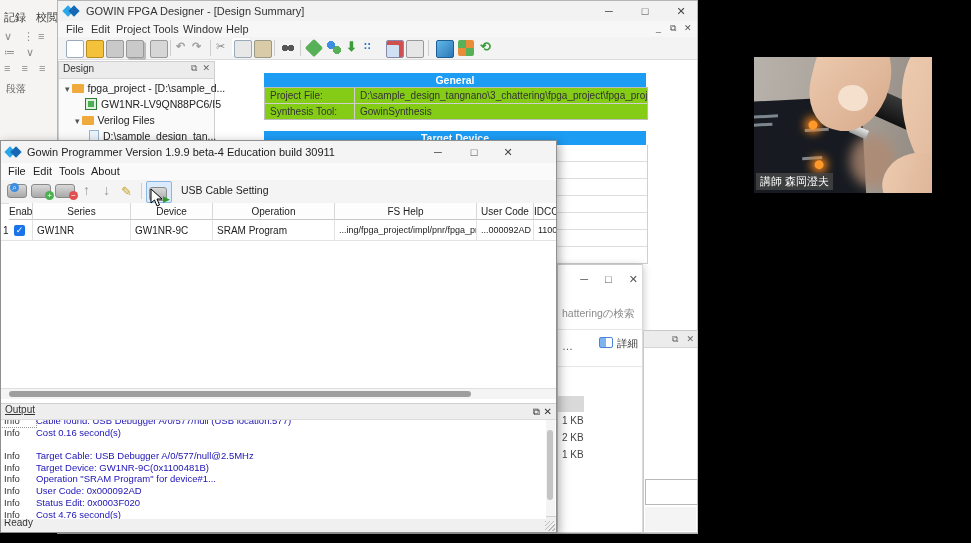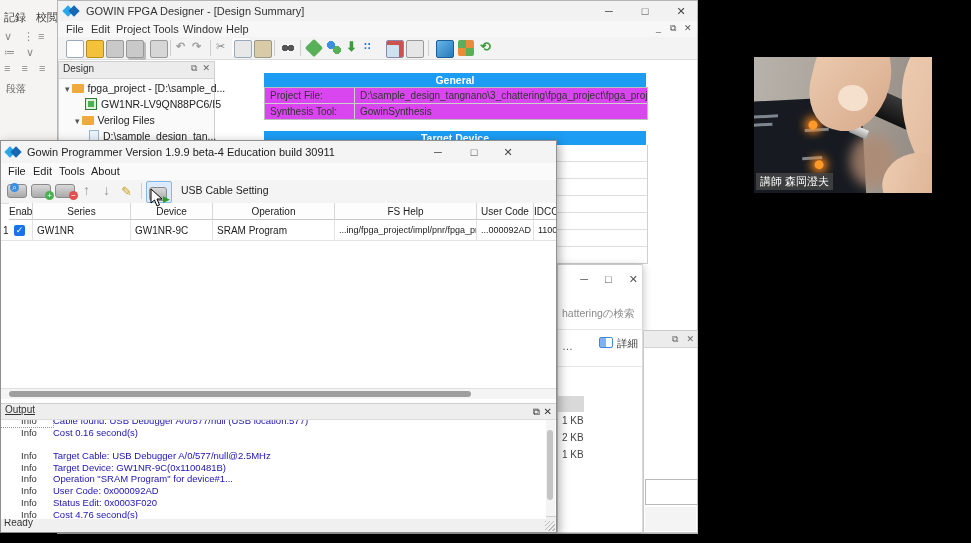--- a/index.html
+++ b/index.html
@@ -31,21 +31,21 @@
   #dpanel{position:absolute;left:0;top:60px;width:155px;height:100px;background:#fafafa;border:1px solid #cfcfcf;}
   #dpanel .hd{height:14px;background:#ececec;border-bottom:1px solid #d5d5d5;font-size:10px;color:#333;padding:1px 4px;}
   #dpanel .hd .ic{float:right;color:#666;font-size:9px;margin-left:5px;}
   .trow{position:absolute;height:15px;white-space:nowrap;font-size:10.5px;color:#222;}
   .caret{color:#555;font-size:9px;margin-right:2px;}
   .fold{display:inline-block;width:12px;height:9px;background:#f0a93c;border-radius:1px;margin-right:4px;vertical-align:-1px;}
   .chip{display:inline-block;width:10px;height:10px;background:#4caf50;border:1px solid #2e7d32;box-shadow:inset 0 0 0 2px #dff0df;margin-right:4px;vertical-align:-2px;}
   .filei{display:inline-block;width:8px;height:10px;background:#eaf2fb;border:1px solid #9ab4d0;margin-right:4px;vertical-align:-2px;}
   
   .blueband{background:#1d9cf4;color:#fff;font-weight:bold;font-size:10.5px;text-align:center;line-height:14px;}
-  .sumtbl{border:1px solid #bdbdbd;background:#d946ef;}
+  .sumtbl{border:1px solid #bdbdbd;background:#84cc16;}
   .srow{display:flex;border-top:1px solid #cfcfcf;height:15px;line-height:15px;font-size:10px;color:#333;}
   .srow .lab{width:90px;border-right:1px solid #cfcfcf;padding-left:5px;box-sizing:border-box;}
   .srow .val{flex:1;padding-left:5px;white-space:nowrap;overflow:hidden;}
   .tdrow{height:16px;border-bottom:1px solid #dedede;}
   
   #prog{left:0;top:140px;width:557px;height:393px;background:#fff;border:1px solid #8f8f8f;
         box-shadow:2px 3px 10px rgba(0,0,0,.35);box-sizing:border-box;}
   #p-title{position:absolute;left:0;top:0;width:100%;height:22px;background:#f4f4f4;border-bottom:1px solid #e2e2e2;}
   #p-title .t{position:absolute;left:26px;top:5px;font-size:11px;color:#222;}
   #p-menu{position:absolute;left:0;top:22px;width:100%;height:17px;background:#fafafa;}
@@ -63,21 +63,21 @@
   
   .hsb{position:absolute;left:0;width:100%;height:10px;background:#f4f4f4;border-top:1px solid #e0e0e0;}
   .hsb .th{position:absolute;left:8px;top:2px;width:462px;height:6px;background:#9e9e9e;border-radius:3px;}
   .vsb{position:absolute;width:10px;background:#f4f4f4;border-left:1px solid #e0e0e0;}
   .vsb .th{position:absolute;left:2px;width:6px;background:#c4c4c4;border-radius:3px;}
   
   #pout-h{position:absolute;left:0;top:262px;width:100%;height:15px;background:#eeeeee;border-top:1px solid #cfcfcf;border-bottom:1px solid #dcdcdc;font-size:10px;color:#333;z-index:3;text-decoration:underline;}
   #pout{position:absolute;left:0;top:277px;width:545px;height:101px;background:#fff;overflow:hidden;z-index:2;}
   .olog{margin-top:-3px;}
   .olog-line{height:11.7px;line-height:11.7px;white-space:pre;font-size:9.5px;}
-  .olvl{display:inline-block;width:32px;color:#333;padding-left:20px;}
+  .olvl{display:inline-block;width:32px;color:#333;padding-left:3px;}
   .omsg{color:#1c12b5;}
   #p-status{position:absolute;left:0;bottom:0;width:100%;height:15px;background:#f0f0f0;border-top:1px solid #d0d0d0;font-size:10px;color:#333;}
   .grip{position:absolute;right:1px;bottom:1px;width:10px;height:10px;
         background:repeating-linear-gradient(135deg,#bbb 0 1px,transparent 1px 3px);}
   .panicon{color:#666;font-size:9px;margin-left:5px;}
   
   #explorer{left:557px;top:264px;width:86px;height:269px;background:#fff;border:1px solid #c9c9c9;border-right:1px solid #dadada;
             box-shadow:0 2px 8px rgba(0,0,0,.25);box-sizing:border-box;}
   #explorer .ctls{position:absolute;right:4px;top:8px;color:#555;}
   #explorer .ctls span{margin-left:14px;font-size:11px;}

